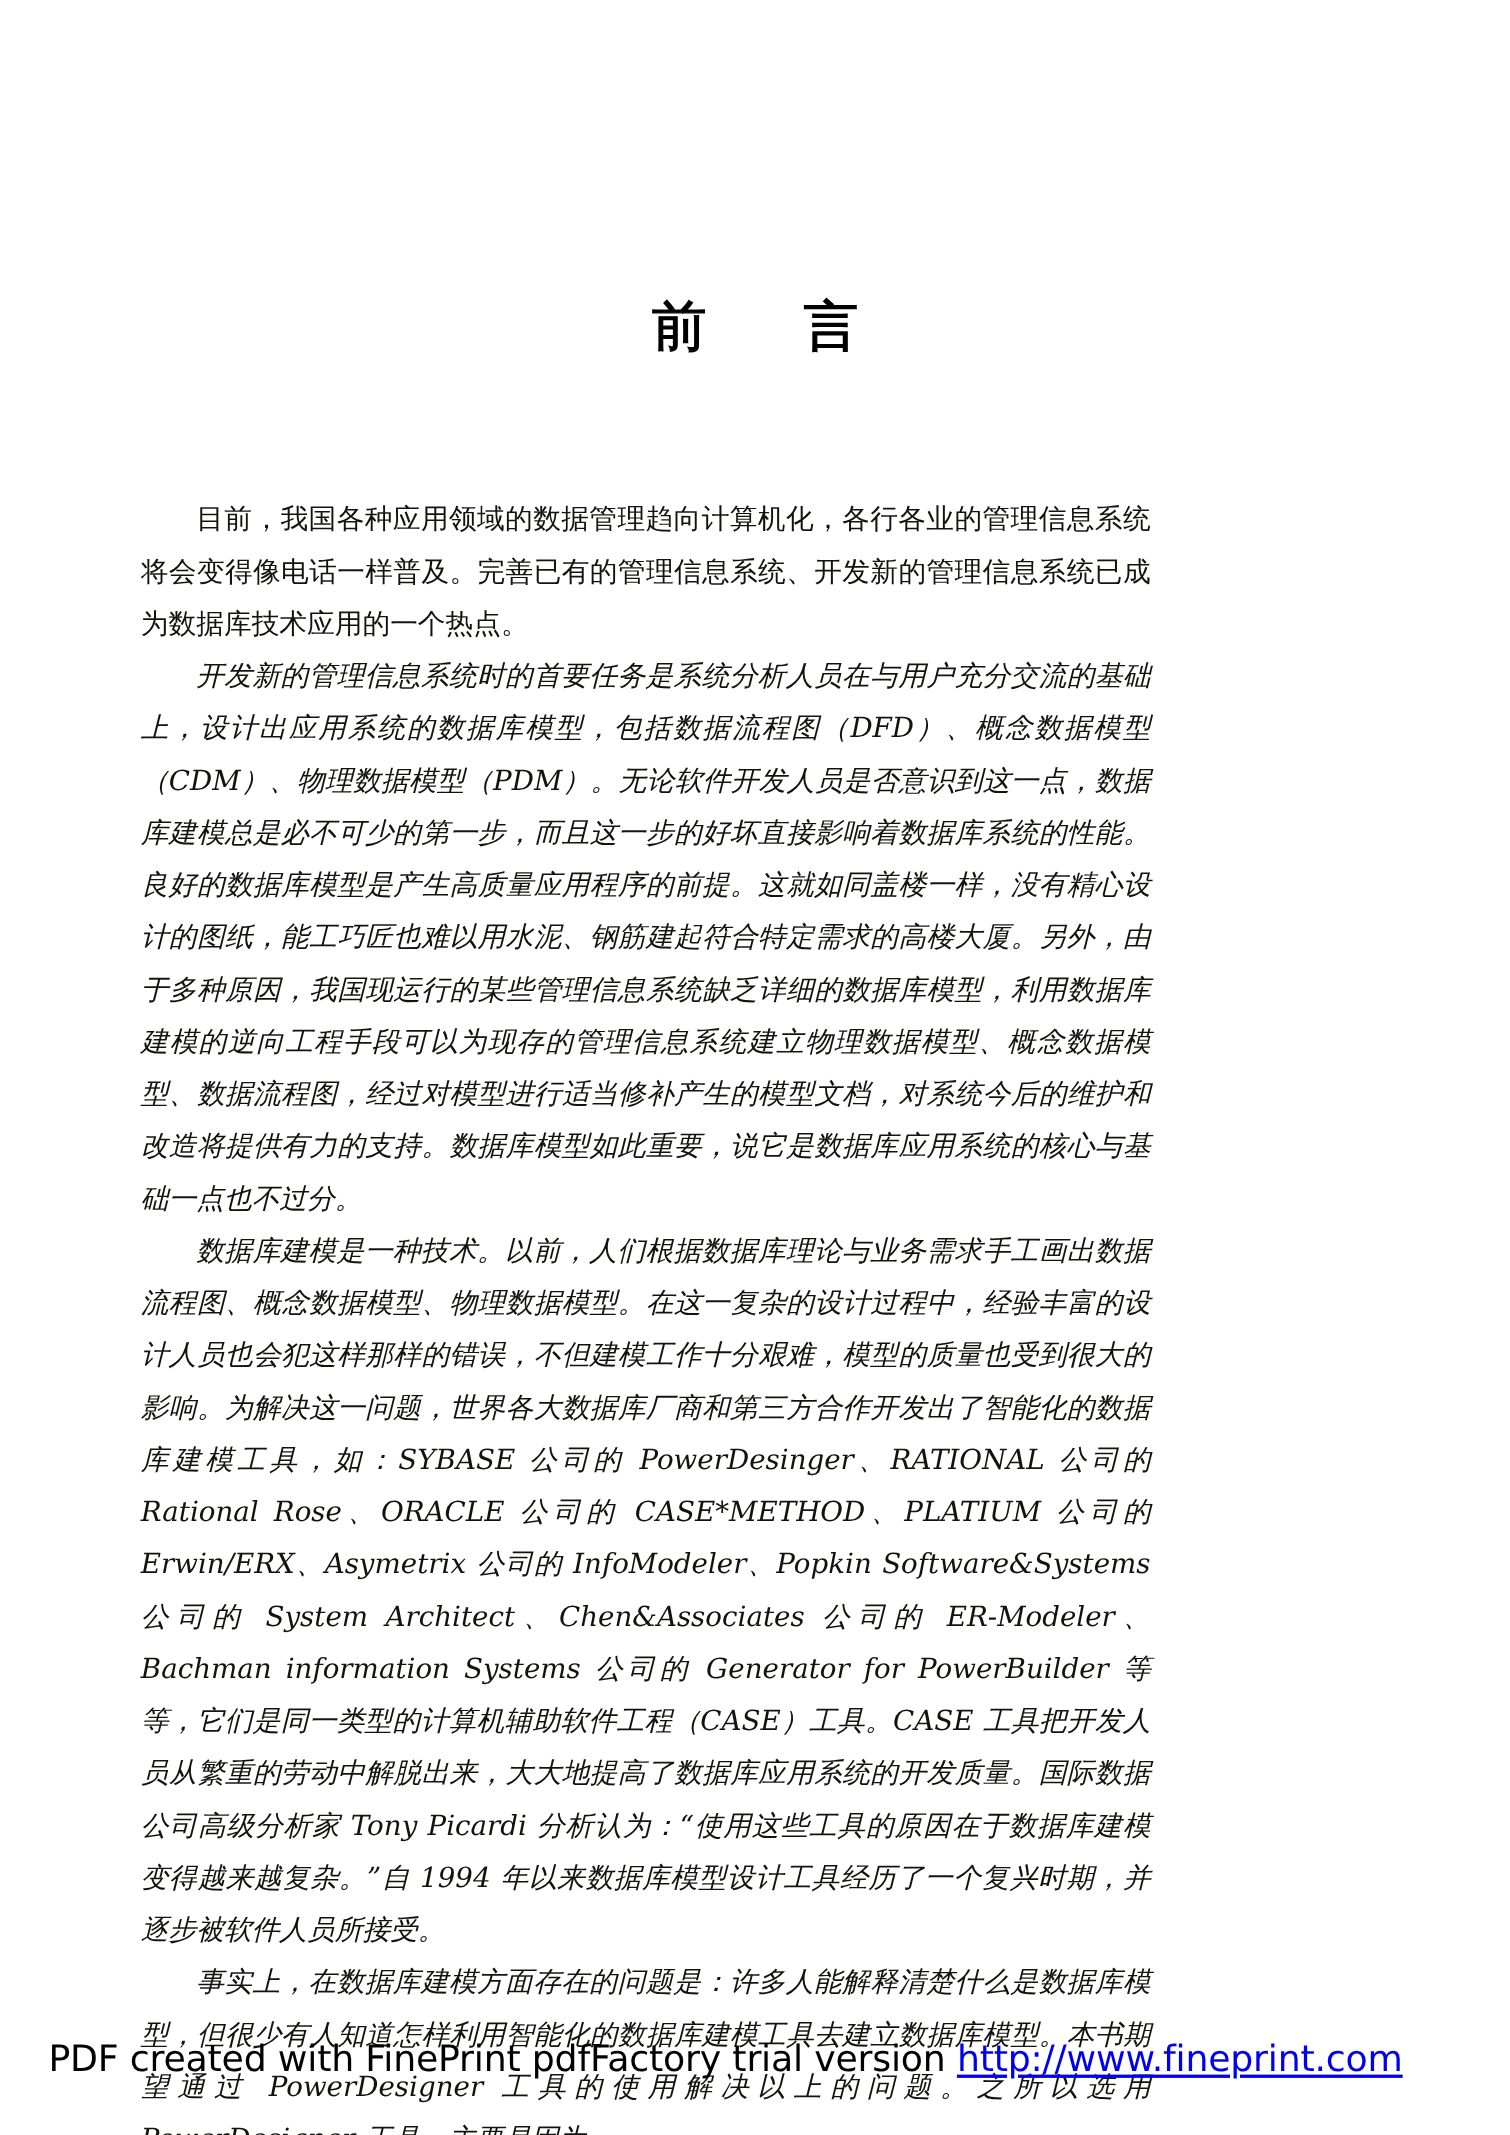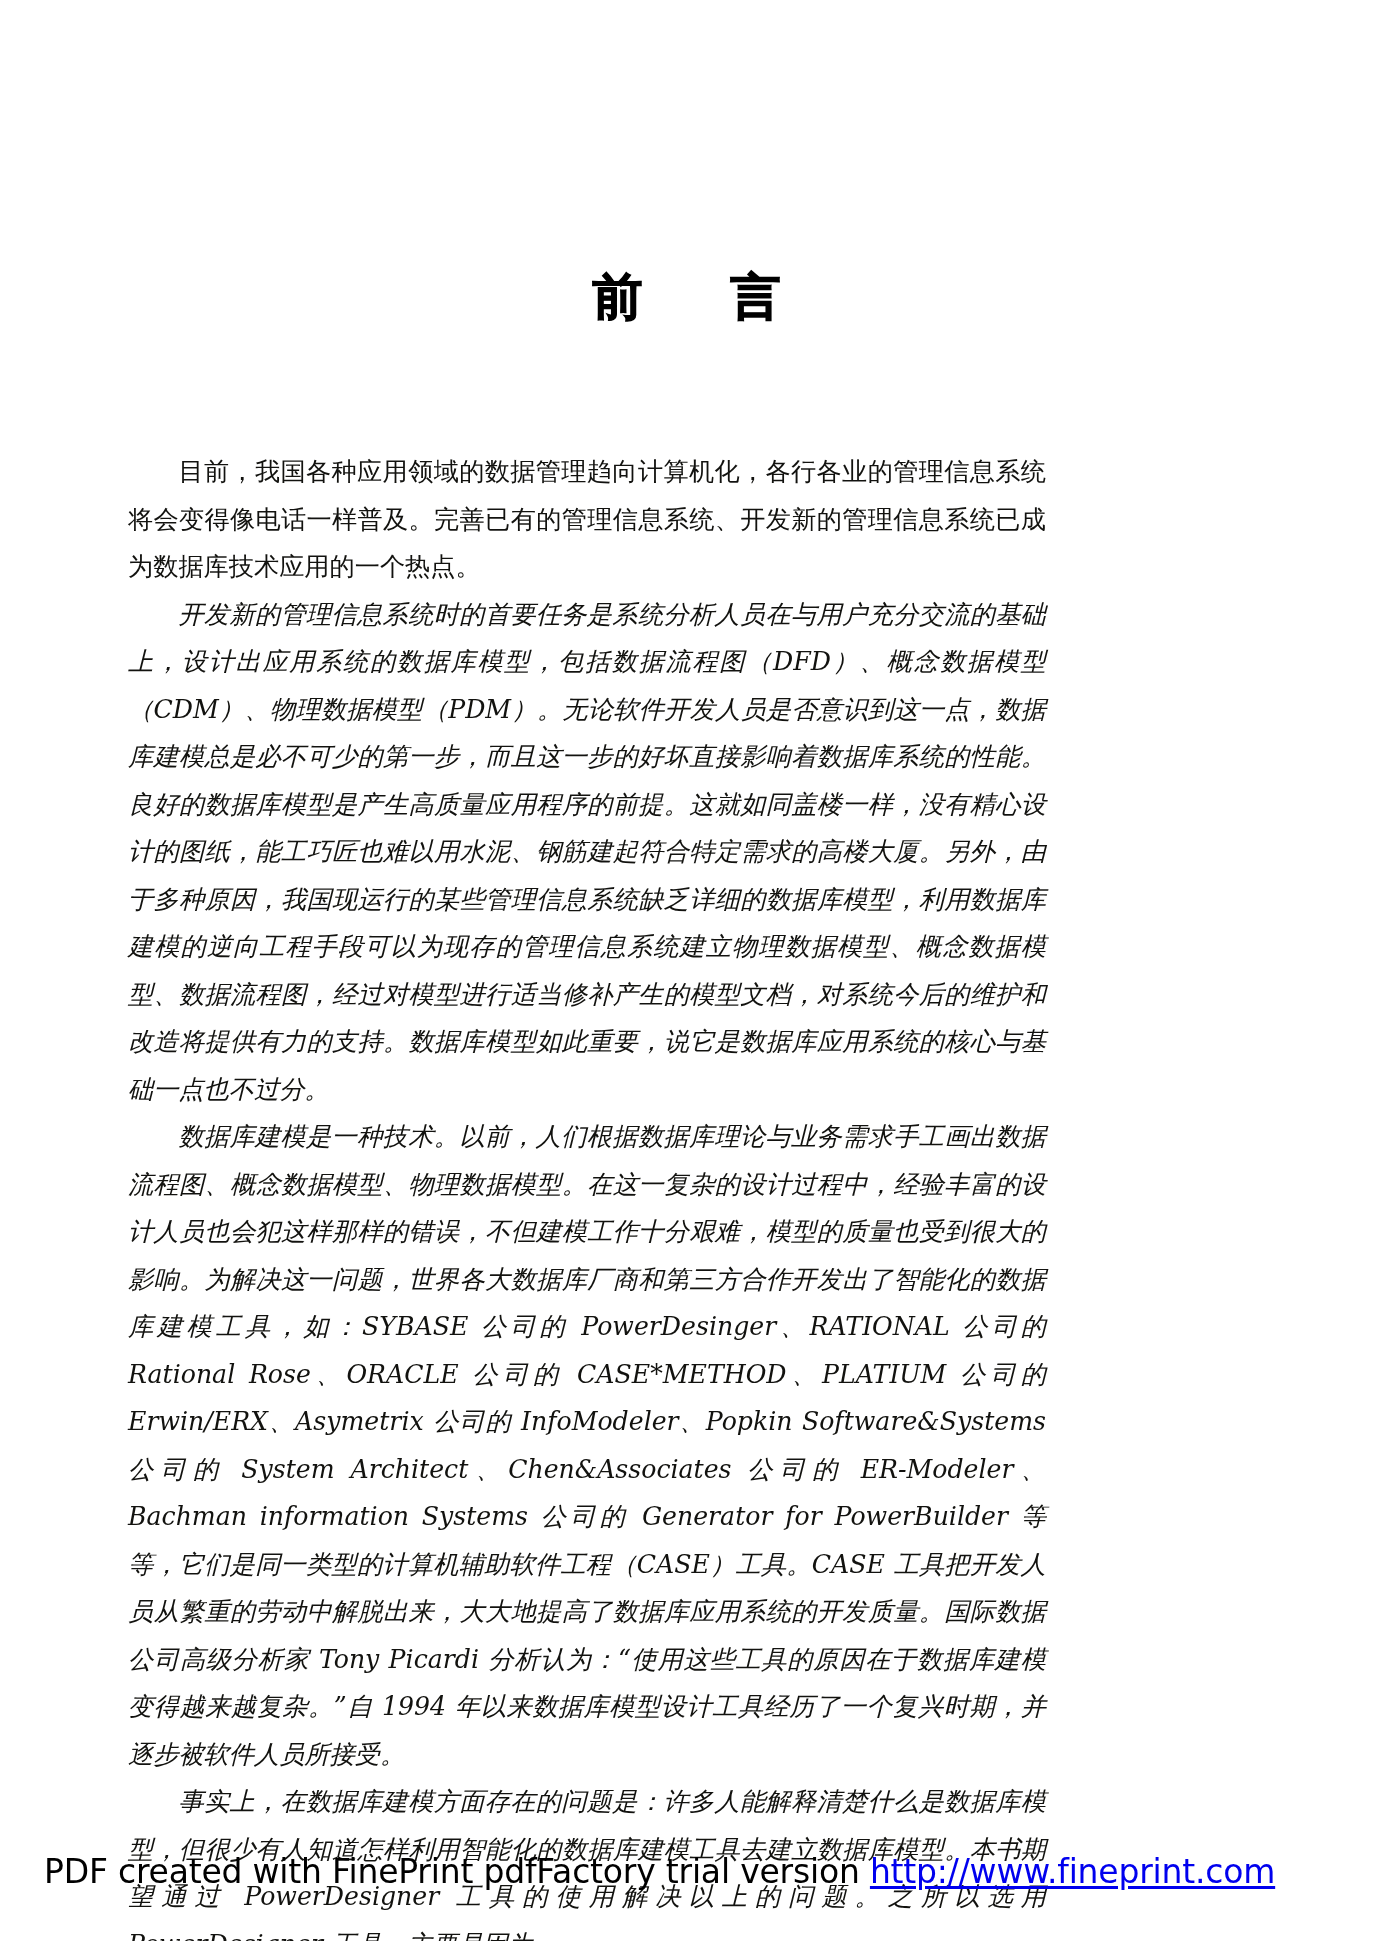--- a/index.html
+++ b/index.html
@@ -23,21 +23,21 @@
   .title-block {
     position: absolute;
     left: 0;
     top: 238px;
     width: 1373px;
     text-align: center;
   }
   .doc-title {
     display: inline-block;
     font-family: "DejaVu Sans", "Liberation Sans", sans-serif;
-    font-weight: 700;
+    font-weight: 400;
     font-size: 50px;
     line-height: 1;
     letter-spacing: 0.38em;
     text-indent: 0.38em;
     color: #000000;
     -webkit-text-stroke: 1.1px #000;
   }
 
   
   .body-col {

